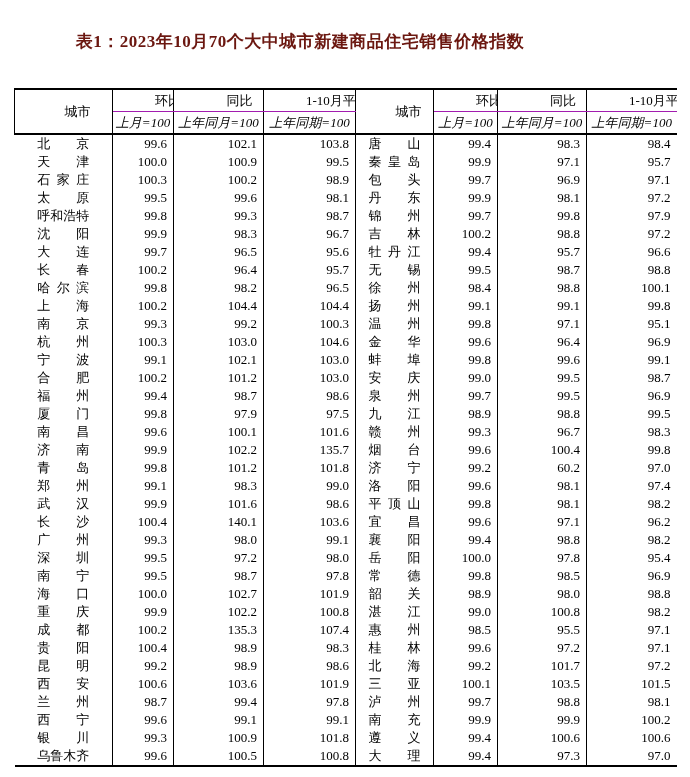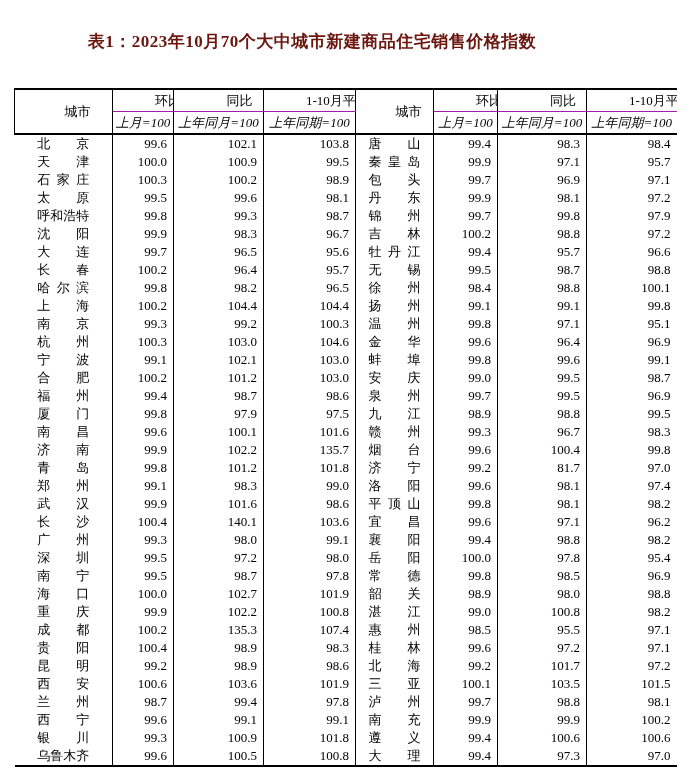--- a/index.html
+++ b/index.html
@@ -17,21 +17,20 @@
   .title {
     position: absolute;
     top: 30px;
     left: 0;
     width: 600px;
     text-align: center;
     font-size: 17px;
     font-weight: bold;
     color: #6b1710;
     letter-spacing: 0.5px;
-    padding-left: 12px;
   }
 
   table.idx {
     position: absolute;
     left: 14px;
     top: 88px;
     width: 662px;
     border-collapse: collapse;
     table-layout: fixed;
     font-size: 13px;
@@ -300,21 +299,21 @@
           <td class="num">100.4</td>
           <td class="num lastcol">99.8</td>
         </tr>
         <tr>
           <td class="city"><span class="cname">青岛</span></td>
           <td class="num">99.8</td>
           <td class="num">101.2</td>
           <td class="num">101.8</td>
           <td class="city"><span class="cname">济宁</span></td>
           <td class="num">99.2</td>
-          <td class="num">81.7</td>
+          <td class="num">60.2</td>
           <td class="num lastcol">97.0</td>
         </tr>
         <tr>
           <td class="city"><span class="cname">郑州</span></td>
           <td class="num">99.1</td>
           <td class="num">98.3</td>
           <td class="num">99.0</td>
           <td class="city"><span class="cname">洛阳</span></td>
           <td class="num">99.6</td>
           <td class="num">98.1</td>

